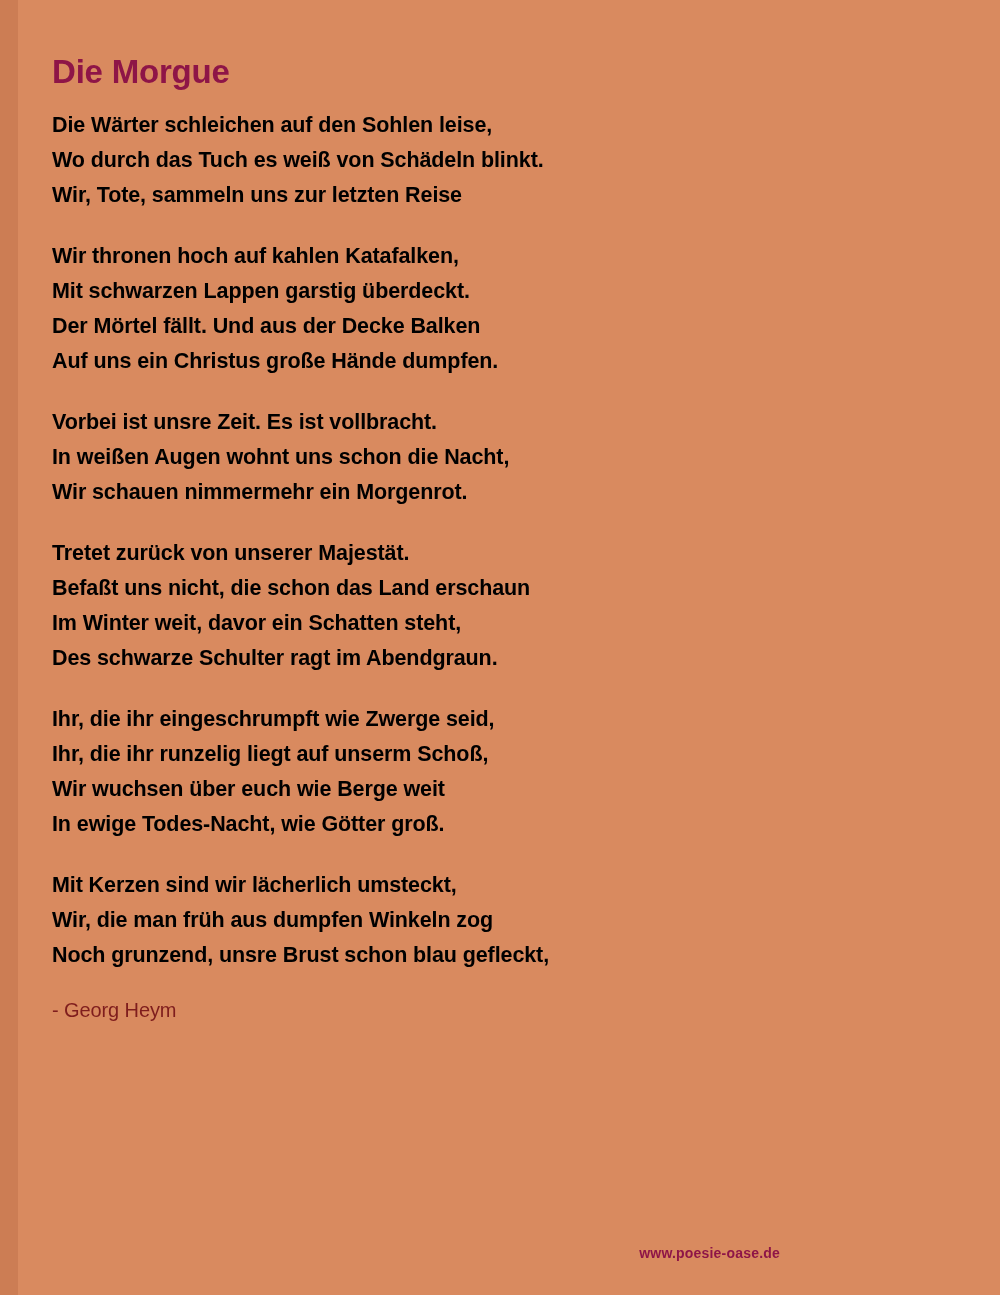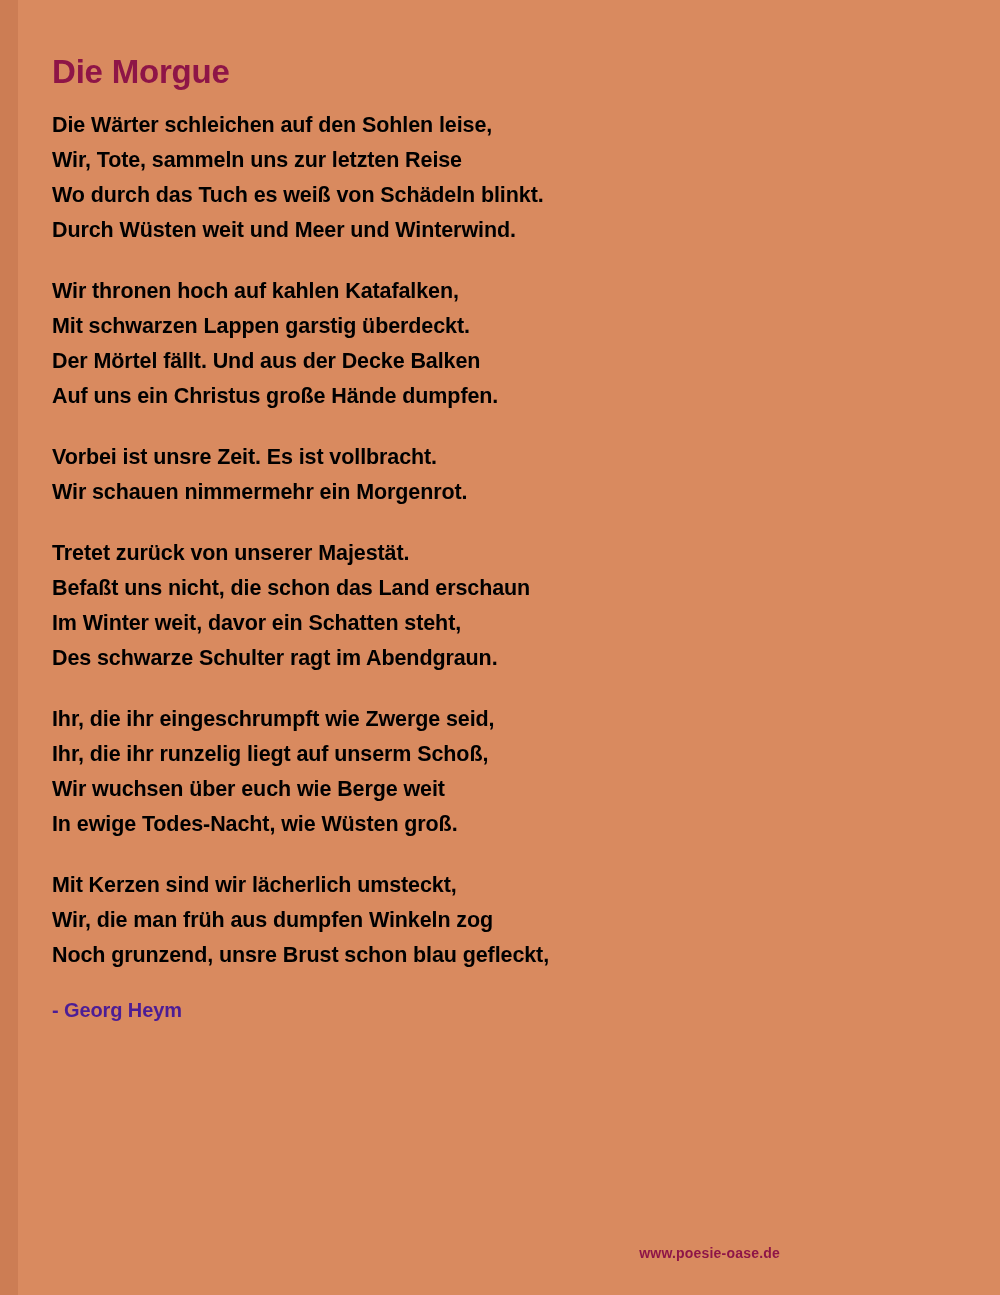--- a/index.html
+++ b/index.html
@@ -52,22 +52,22 @@
     line-height: 35px;
     letter-spacing: -0.1px;
     white-space: pre;
   }
   .promo {
     margin-top: 2px;
     margin-bottom: 26px;
   }
   .author {
     font-size: 20px;
-    font-weight: bold;
-    color: #4c1d95;
+    font-weight: normal;
+    color: #7f1d1d;
     letter-spacing: -0.1px;
   }
   .footer-url {
     position: absolute;
     right: 42px;
     bottom: 34px;
     font-size: 14px;
     font-weight: bold;
     color: #8e1547;
     letter-spacing: 0.2px;
@@ -77,49 +77,49 @@
 <body>
 
 <div class="page">
   <div class="edge-left"></div>
 
   <div class="content">
     <h1 class="poem-title">Die Morgue</h1>
 
     <div class="stanza">
       <div class="line">Die Wärter schleichen auf den Sohlen leise,</div>
+      <div class="line">Wo durch das Tuch es weiß von Schädeln blinkt.</div>
       <div class="line">Wir, Tote, sammeln uns zur letzten Reise</div>
-      <div class="line">Wo durch das Tuch es weiß von Schädeln blinkt.</div>
-      <div class="line">Durch Wüsten weit und Meer und Winterwind.</div>
     </div>
 
     <div class="stanza">
       <div class="line">Wir thronen hoch auf kahlen Katafalken,</div>
       <div class="line">Mit schwarzen Lappen garstig überdeckt.</div>
       <div class="line">Der Mörtel fällt. Und aus der Decke Balken</div>
       <div class="line">Auf uns ein Christus große Hände dumpfen.</div>
     </div>
 
     <div class="stanza">
       <div class="line">Vorbei ist unsre Zeit. Es ist vollbracht.</div>
+      <div class="line">In weißen Augen wohnt uns schon die Nacht,</div>
       <div class="line">Wir schauen nimmermehr ein Morgenrot.</div>
     </div>
 
     <div class="stanza">
       <div class="line">Tretet zurück von unserer Majestät.</div>
       <div class="line">Befaßt uns nicht, die schon das Land erschaun</div>
       <div class="line">Im Winter weit, davor ein Schatten steht,</div>
       <div class="line">Des schwarze Schulter ragt im Abendgraun.</div>
     </div>
 
     <div class="stanza">
       <div class="line">Ihr, die ihr eingeschrumpft wie Zwerge seid,</div>
       <div class="line">Ihr, die ihr runzelig liegt auf unserm Schoß,</div>
       <div class="line">Wir wuchsen über euch wie Berge weit</div>
-      <div class="line">In ewige Todes-Nacht, wie Wüsten groß.</div>
+      <div class="line">In ewige Todes-Nacht, wie Götter groß.</div>
     </div>
 
     <div class="stanza">
       <div class="line">Mit Kerzen sind wir lächerlich umsteckt,</div>
       <div class="line">Wir, die man früh aus dumpfen Winkeln zog</div>
       <div class="line">Noch grunzend, unsre Brust schon blau gefleckt,</div>
     </div>
 
 
     <div class="author">- Georg Heym</div>

